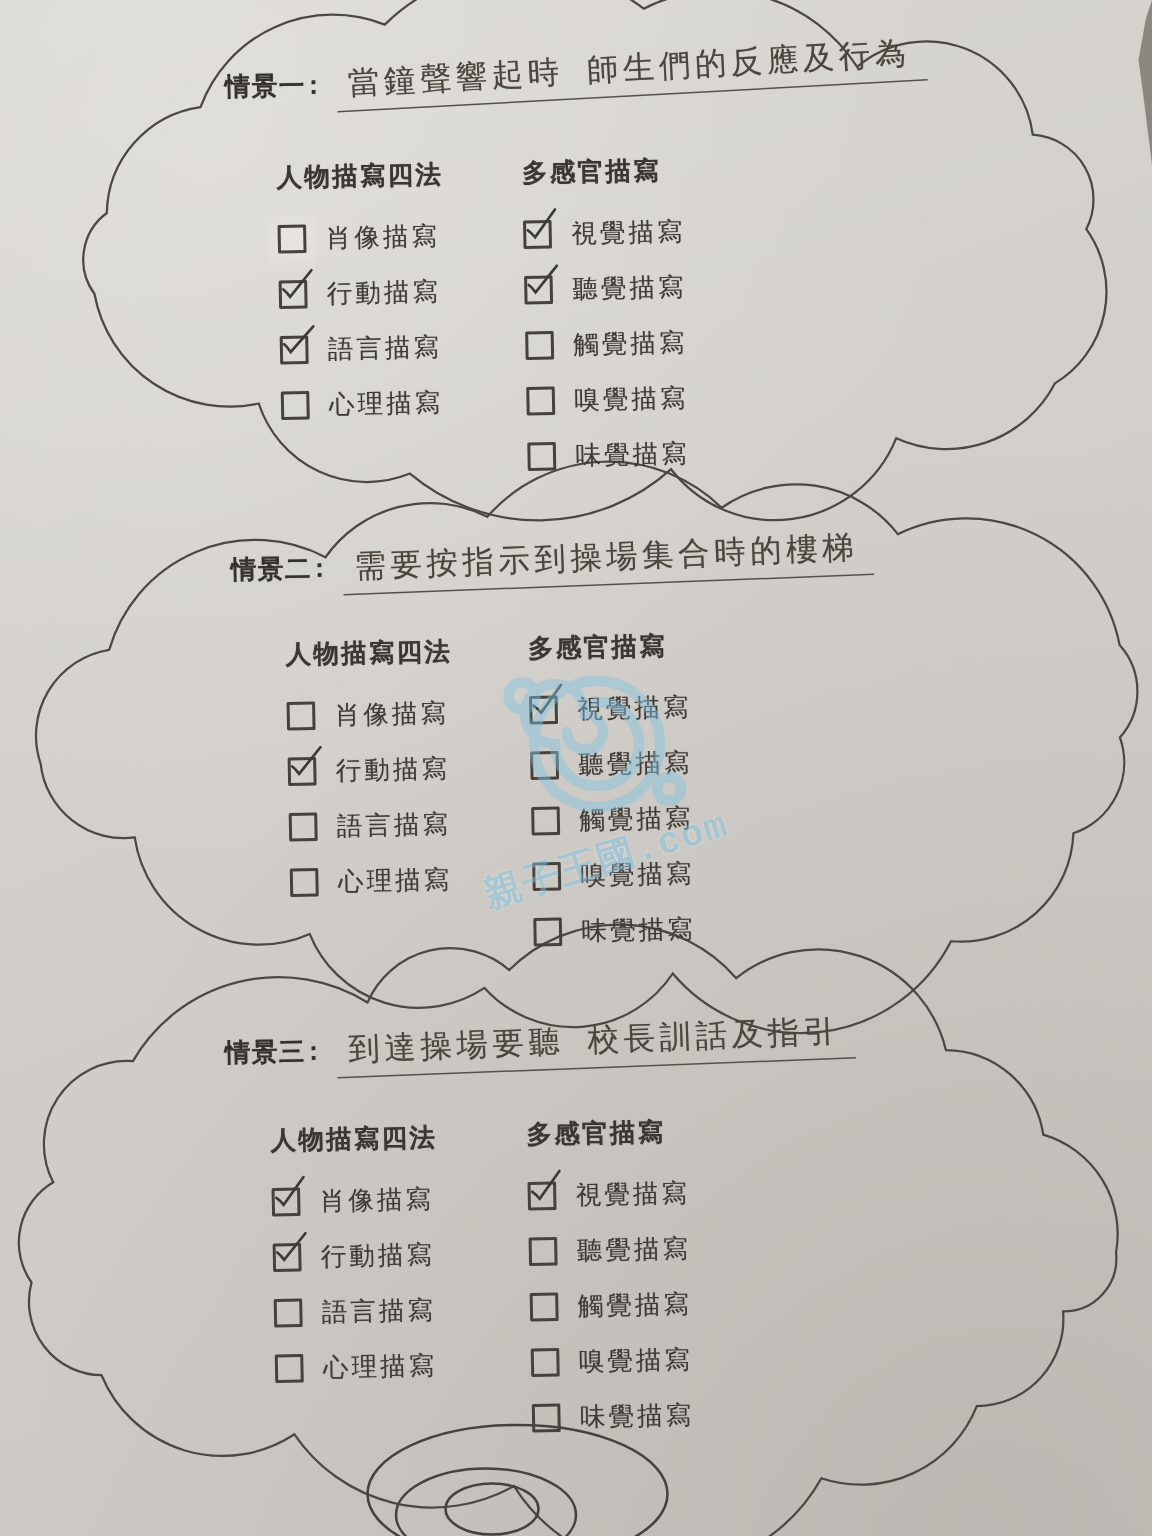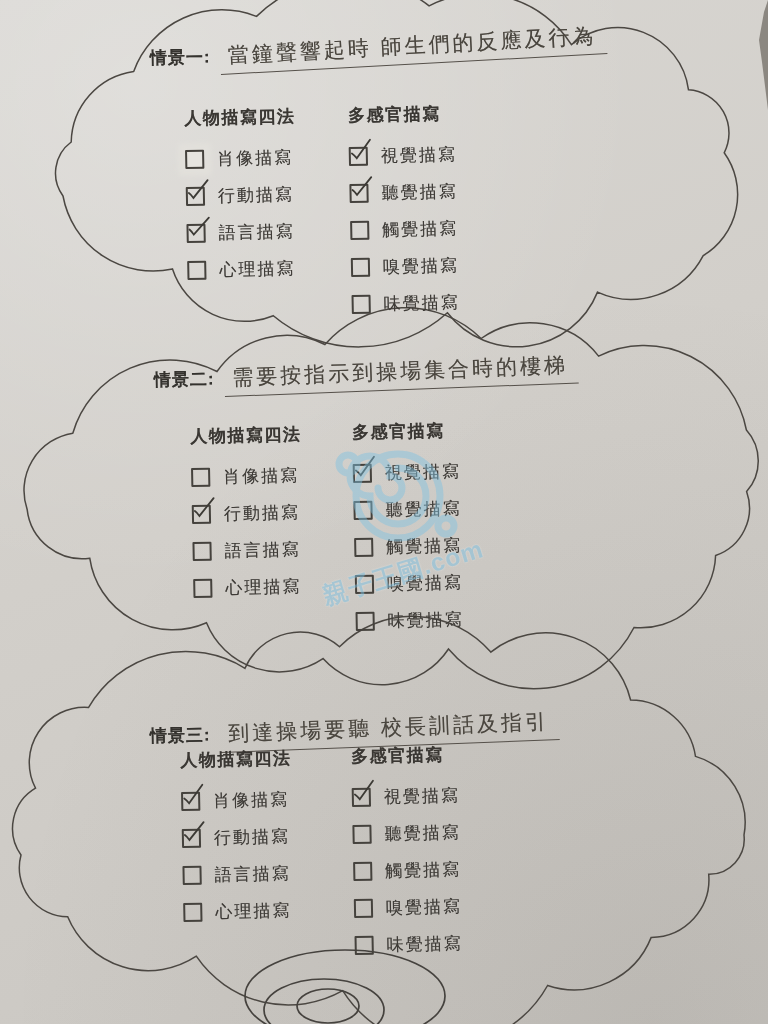--- a/index.html
+++ b/index.html
@@ -4,21 +4,21 @@
 <style>
   html,body{margin:0;padding:0;width:768px;height:1024px;overflow:hidden;}
   body{
     font-family:"Liberation Sans",sans-serif;
     background:
       radial-gradient(120% 90% at 18% 8%, rgba(255,255,255,0.22), rgba(255,255,255,0) 55%),
       radial-gradient(140% 120% at 85% 100%, rgba(60,55,48,0.10), rgba(0,0,0,0) 60%),
       linear-gradient(158deg,#d9d7d3 0%, #d2cfca 45%, #c9c6c1 100%);
     position:relative;
   }
-  #stage{position:absolute;inset:0;}
+  #stage{position:absolute;inset:0;font-family:Liberation Mono, monospace;}
   #clouds{position:absolute;left:0;top:0;z-index:0;}
   .content{position:absolute;z-index:1;}
 
   
   .sec-title{position:absolute;display:flex;align-items:flex-end;white-space:nowrap;}
   .sec-label{
     font-size:17px;font-weight:bold;color:#34322e;letter-spacing:1px;
     text-shadow:0 0 0.6px rgba(52,50,46,0.5);
     transform:rotate(-1deg);padding-bottom:6px;
   }
@@ -194,21 +194,21 @@
       <div class="cb-row">
         <span class="cb-box"></span>
         <span class="cb-label">嗅覺描寫</span>
       </div>
       <div class="cb-row">
         <span class="cb-box"></span>
         <span class="cb-label">味覺描寫</span>
       </div>
     </div>
 
-  <div class="content sec-title" style="left:150px;top:720px;">
+  <div class="content sec-title" style="left:150px;top:686px;">
     <span class="sec-label">情景三:</span>
     <span class="sec-answer rot-a3">到達操場要聽 校長訓話及指引</span>
   </div>
   <div class="content col" style="left:182px;top:748px;">
     <div class="col-header">人物描寫四法</div>
   <div class="cb-row">
         <span class="cb-box">
           <svg class="tick" width="30" height="28" viewBox="0 0 30 28" style="transform: rotate(-3deg);">
             <path d="M5 16 Q7 17.5 9.5 21 L24 3.5"></path>
           </svg>

